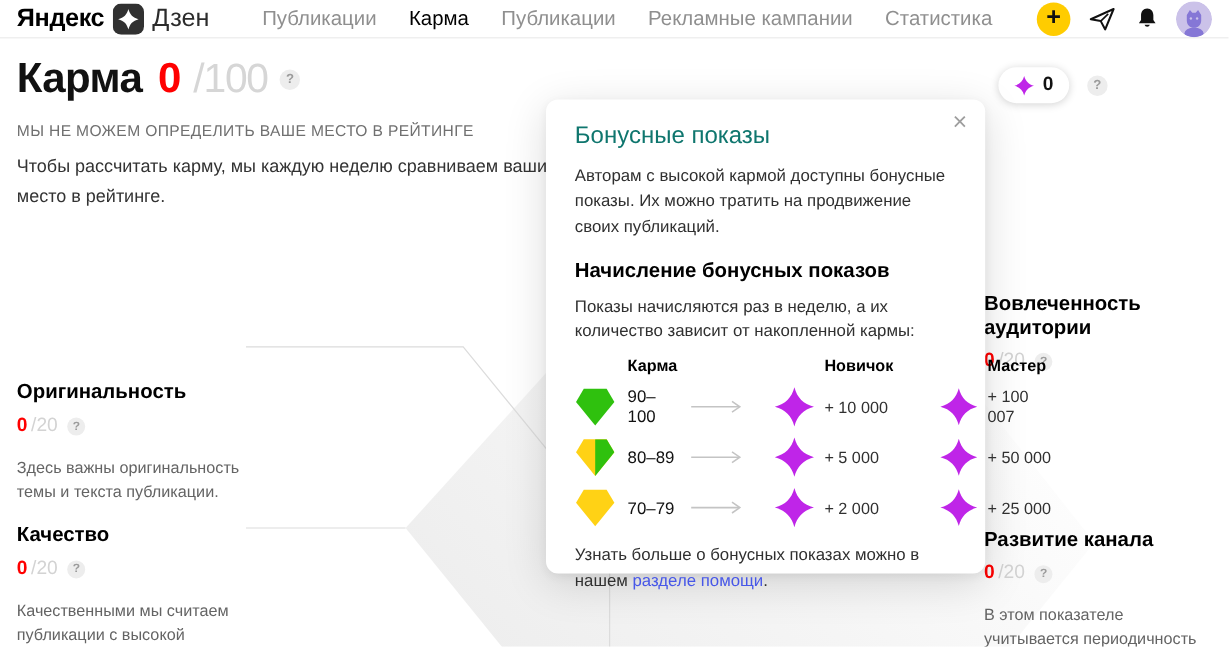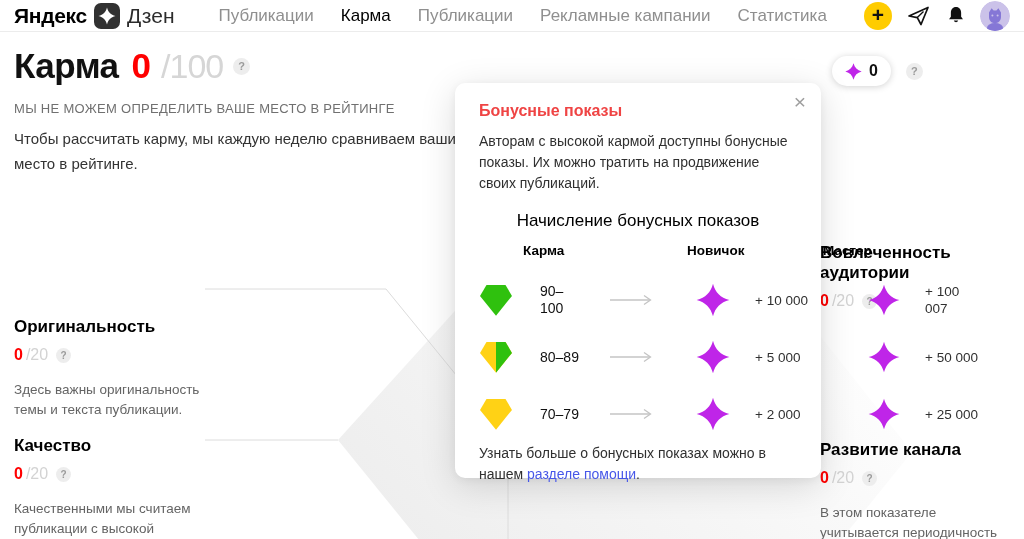--- a/index.html
+++ b/index.html
@@ -72,30 +72,30 @@
   
   .modal {
     position:absolute; left:455px; top:83px; width:366px; height:395px; z-index:6;
     background:#fff; border-radius:10px; padding:19px 24px 0 24px;
     box-shadow:0 8px 36px rgba(0,0,0,0.14), 0 2px 8px rgba(0,0,0,0.06);
   }
   .modal-close {
     position:absolute; top:8px; right:15px; font-size:21px; color:#9e9e9e;
     cursor:pointer; line-height:1; font-weight:400;
   }
-  .modal-title { font-size:16px; font-weight:700; color:#ef4444; }
+  .modal-title { font-size:20px; font-weight:400; color:#0f766e; }
   .modal-intro { margin-top:11px; font-size:14px; line-height:21px; color:#303030; }
-  .modal-subheading { margin-top:17px; font-size:17px; font-weight:400; color:#000;text-align:center; }
+  .modal-subheading { margin-top:17px; font-size:17px; font-weight:700; color:#000; }
   .modal-note { margin-top:9px; font-size:14px; line-height:20px; color:#303030; }
   .bonus-table { margin-top:12px; }
   .bt-row {
     display:grid; grid-template-columns:44px 52px 70px 42px 96px 40px 62px;
     align-items:center;
   }
-  .bt-row + .bt-row { margin-top:23px;gap:17px; }
+  .bt-row + .bt-row { margin-top:8px; }
   .bt-head { font-size:13.5px; font-weight:700; color:#000; margin-bottom:2px; }
   .bt-range { font-size:14px; line-height:17px; color:#111; white-space:pre-line; }
   .bt-val { font-size:13.5px; color:#303030; }
   .bt-val.wrap { white-space:pre-line; line-height:17px; }
   .gem-cell, .dia-cell, .arrow-cell { display:flex; align-items:center; }
   .modal-footer { margin-top:12px; font-size:14px; line-height:21px; color:#303030; }
   .modal-footer a { color:#4757e8; text-decoration:none; cursor:pointer; }
 </style>
 </head>
 <body>
@@ -217,20 +217,21 @@
       <span class="q-icon small">?</span>
     </div>
     <p>В этом показателе учитывается периодичность публикаций и прирост подписчиков.</p>
   </div>
 
   <div class="modal">
     <span class="modal-close">×</span>
     <div class="modal-title">Бонусные показы</div>
     <p class="modal-intro">Авторам с высокой кармой доступны бонусные показы. Их можно тратить на продвижение своих публикаций.</p>
     <div class="modal-subheading">Начисление бонусных показов</div>
+    <p class="modal-note">Показы начисляются раз в неделю, а их количество зависит от накопленной кармы:</p>
 
     <div class="bonus-table">
       <div class="bt-row">
         <span></span>
         <span class="bt-head">Карма</span>
         <span></span>
           <span></span>
         <span class="bt-head">Новичок</span>
         <span></span>
         <span class="bt-head">Мастер</span>

